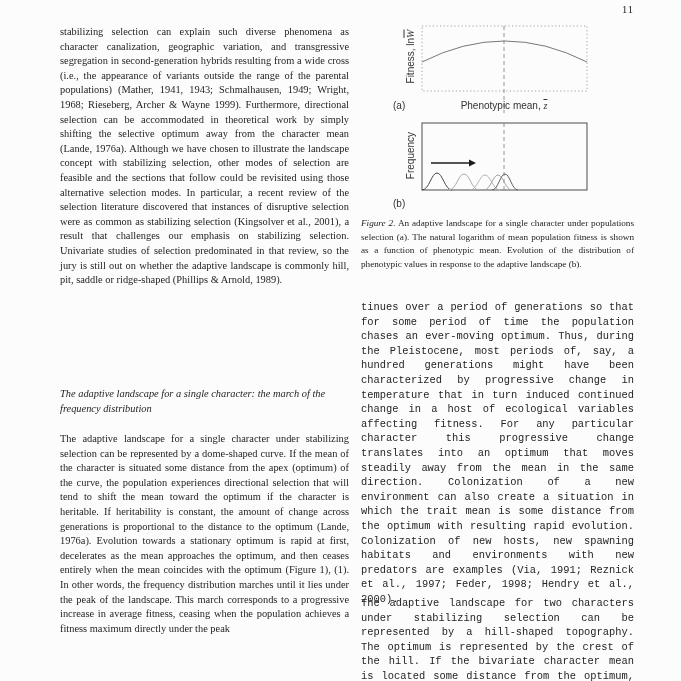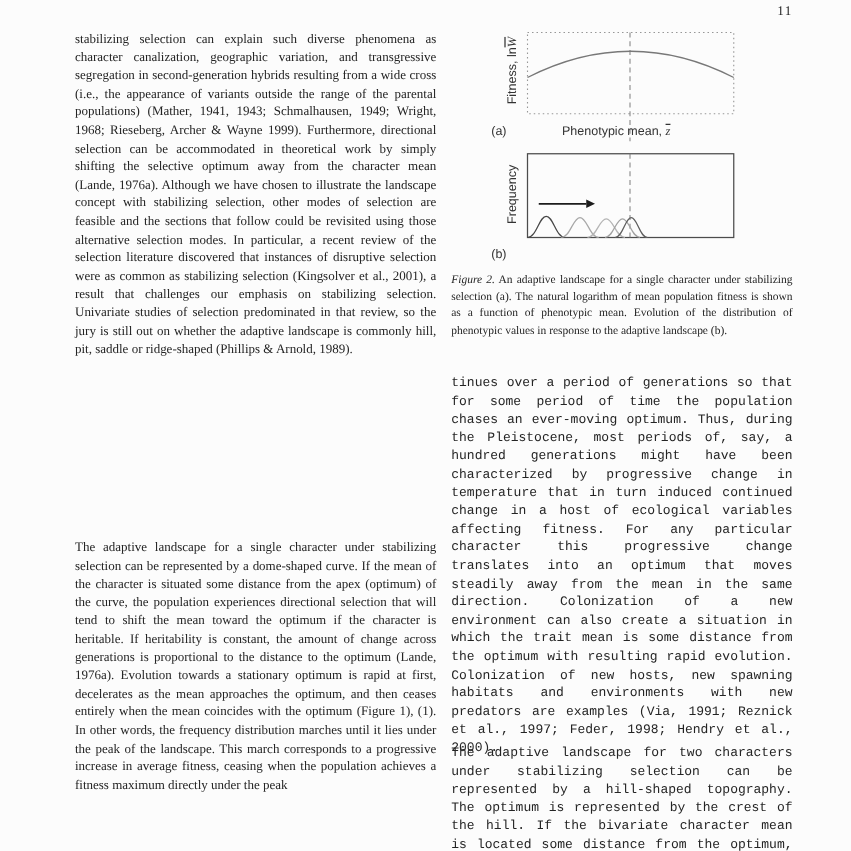--- a/index.html
+++ b/index.html
@@ -44,20 +44,21 @@
   .center{text-align:center; width:170px;}
 </style>
 </head>
 <body>
 
 <div class="page">
 
   <div class="page-number">11</div>
 
   <div class="body-text col-left" style="top:25px;">stabilizing selection can explain such diverse phenomena as character canalization, geographic variation, and transgressive segregation in second-generation hybrids resulting from a wide cross (i.e., the appearance of variants outside the range of the parental populations) (Mather, 1941, 1943; Schmalhausen, 1949; Wright, 1968; Rieseberg, Archer &amp; Wayne 1999). Furthermore, directional selection can be accommodated in theoretical work by simply shifting the selective optimum away from the character mean (Lande, 1976a). Although we have chosen to illustrate the landscape concept with stabilizing selection, other modes of selection are feasible and the sections that follow could be revisited using those alternative selection modes. In particular, a recent review of the selection literature discovered that instances of disruptive selection were as common as stabilizing selection (Kingsolver et al., 2001), a result that challenges our emphasis on stabilizing selection. Univariate studies of selection predominated in that review, so the jury is still out on whether the adaptive landscape is commonly hill, pit, saddle or ridge-shaped (Phillips &amp; Arnold, 1989).</div>
+  <div class="section-heading col-left" style="top:387px;">The adaptive landscape for a single character: the march of the frequency distribution</div>
   <div class="body-text col-left" style="top:432px;">The adaptive landscape for a single character under stabilizing selection can be represented by a dome-shaped curve. If the mean of the character is situated some distance from the apex (optimum) of the curve, the population experiences directional selection that will tend to shift the mean toward the optimum if the character is heritable. If heritability is constant, the amount of change across generations is proportional to the distance to the optimum (Lande, 1976a). Evolution towards a stationary optimum is rapid at first, decelerates as the mean approaches the optimum, and then ceases entirely when the mean coincides with the optimum (Figure 1), (1). In other words, the frequency distribution marches until it lies under the peak of the landscape. This march corresponds to a progressive increase in average fitness, ceasing when the population achieves a fitness maximum directly under the peak</div>
 
   <svg style="position:absolute;left:390px;top:20px;" width="210" height="200" viewBox="0 0 210 200">
 
     <rect x="32" y="6" width="165" height="65" fill="none" stroke="#979797" stroke-width="0.9" stroke-dasharray="1.2 2.4"></rect>
     <line x1="114" y1="6" x2="114" y2="93" stroke="#7c7c7c" stroke-width="0.8" stroke-dasharray="4 3"></line>
     <path d="M 32,42 Q 114.5,0 197,42" fill="none" stroke="#787878" stroke-width="1"></path>
 
     <rect x="32" y="103" width="165" height="67" fill="none" stroke="#4c4c4c" stroke-width="1"></rect>
     <line x1="114" y1="103" x2="114" y2="170" stroke="#7c7c7c" stroke-width="0.8" stroke-dasharray="4 3"></line>
@@ -69,23 +70,23 @@
         <path d="M 102,170 C 108.5,169.5 110.06,154 115,154 C 119.94,154 121.5,169.5 128,170" fill="none" stroke="#5e5e5e" stroke-width="1"></path>
       </g>
     <g>
       <line x1="41" y1="143" x2="79" y2="143" stroke="#1c1c1c" stroke-width="1.4"></line>
       <polygon points="79,139.6 86,143 79,146.4" fill="#1c1c1c"></polygon>
     </g>
   </svg>
 
   <div class="fig-label rot" style="left:375px; top:51px;"><span>Fitness, ln</span><span class="var ovl">W</span></div>
   <div class="fig-label" style="left:393px; top:100px;">(a)</div>
-  <div class="fig-label center" style="left:408px; top:100px;"><span>Phenotypic mean, </span><span class="var ovl">z</span></div>
+  <div class="fig-label center" style="left:419px; top:100px;"><span>Phenotypic mean, </span><span class="var ovl">z</span></div>
 
   <div class="fig-label rot" style="left:375px; top:150px;">Frequency</div>
   <div class="fig-label" style="left:393px; top:198px;">(b)</div>
 
-  <div class="caption"><span class="cap-label">Figure 2.</span><span> An adaptive landscape for a single character under stabilizing selection (a). The natural logarithm of mean population fitness is shown as a function of phenotypic mean. Evolution of the distribution of phenotypic values in response to the adaptive landscape (b).</span></div>
+  <div class="caption"><span class="cap-label">Figure 2.</span><span> An adaptive landscape for a single character under populations selection (a). The natural logarithm of mean population fitness is shown as a function of phenotypic mean. Evolution of the distribution of phenotypic values in response to the adaptive landscape (b).</span></div>
 
   <div class="body-text col-right" style="top:300px;">tinues over a period of generations so that for some period of time the population chases an ever-moving optimum. Thus, during the Pleistocene, most periods of, say, a hundred generations might have been characterized by progressive change in temperature that in turn induced continued change in a host of ecological variables affecting fitness. For any particular character this progressive change translates into an optimum that moves steadily away from the mean in the same direction. Colonization of a new environment can also create a situation in which the trait mean is some distance from the optimum with resulting rapid evolution. Colonization of new hosts, new spawning habitats and environments with new predators are examples (Via, 1991; Reznick et al., 1997; Feder, 1998; Hendry et al., 2000).</div>
   <div class="body-text col-right" style="top:596px;">The adaptive landscape for two characters under stabilizing selection can be represented by a hill-shaped topography. The optimum is represented by the crest of the hill. If the bivariate character mean is located some distance from the optimum, the population experiences directional as well as stabilizing selection.</div>
 
 </div>
 
 </body></html>

